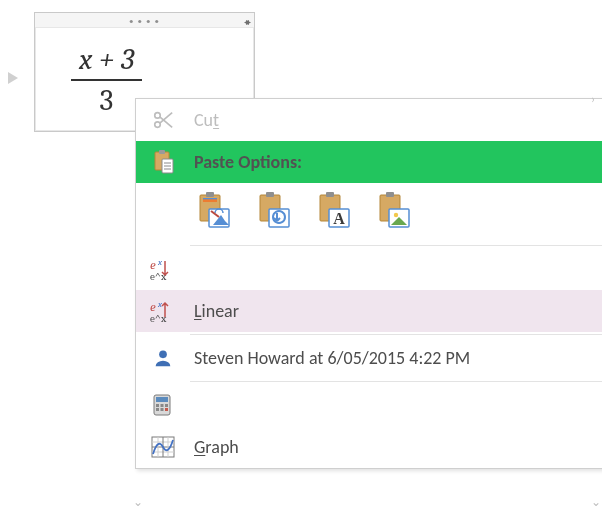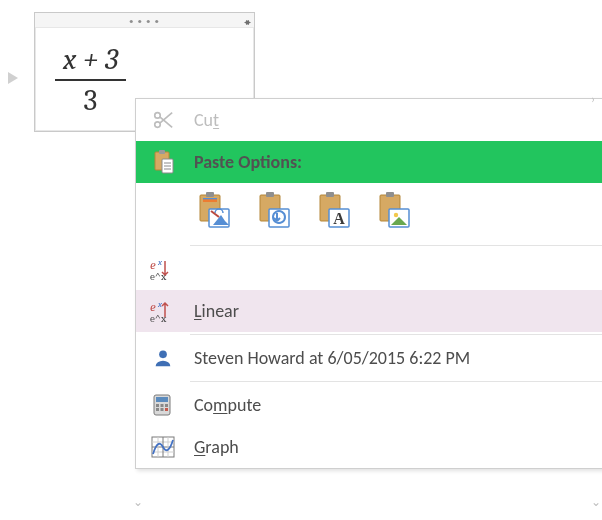--- a/index.html
+++ b/index.html
@@ -54,21 +54,22 @@
     top: 2px;
     font-size: 10px;
     color: #707070;
     letter-spacing: -3px;
   }
   .eq-body {
     display: flex;
     align-items: center;
     justify-content: flex-start;
     height: calc(100% - 15px);
-    padding-left: 20px;
+    padding-left: 8px;
+    margin-left: 28px;
   }
   .frac {
     display: inline-block;
     text-align: center;
     font-family: "Cambria Math", Cambria, serif;
     color: #333;
   }
   .frac .num {
     display: block;
     padding: 0 8px 2px;
@@ -272,39 +273,38 @@
 
   <hr>
 
   <div class="menu-item">
     <span class="menu-icon">
       <svg width="22" height="22" viewBox="0 0 24 24" fill="#3f6fb5">
         <circle cx="12" cy="8" r="4.2"></circle>
         <path d="M4 21 a8 6 0 0 1 16 0 Z"></path>
       </svg>
     </span>
-    <span class="menu-label">Steven Howard at 6/05/2015 6:22 PM</span>
+    <span class="menu-label">Steven Howard at 6/05/2015 4:22 PM</span>
   </div>
 
   <hr>
 
   <div class="menu-item">
     <span class="menu-icon">
       <svg width="22" height="24" viewBox="0 0 22 24">
         <rect x="2" y="2" width="16" height="20" rx="2" fill="#d9d9d9" stroke="#7a7a7a"></rect>
         <rect x="4" y="4" width="12" height="5" fill="#5b8bbd"></rect>
         <rect x="4" y="11" width="3" height="3" fill="#888"></rect>
           <rect x="8.5" y="11" width="3" height="3" fill="#888"></rect>
           <rect x="13" y="11" width="3" height="3" fill="#888"></rect>
         <rect x="4" y="15" width="3" height="3" fill="#888"></rect>
           <rect x="8.5" y="15" width="3" height="3" fill="#888"></rect>
           <rect x="13" y="15" width="3" height="3" fill="#c55a4c"></rect>
       </svg>
     </span>
-    <span class="menu-label with-accel">Co<span class="u">m</span>pute</span>
     <span class="submenu-arrow">▶</span>
   </div>
 
   <div class="menu-item">
     <span class="menu-icon">
       <svg width="24" height="22" viewBox="0 0 24 22">
         <rect x="1" y="1" width="22" height="20" fill="#fff" stroke="#7a7a7a"></rect>
         <line x1="1" y1="6" x2="23" y2="6" stroke="#cfcfcf"></line>
         <line x1="1" y1="11" x2="23" y2="11" stroke="#7a7a7a"></line>
         <line x1="1" y1="16" x2="23" y2="16" stroke="#cfcfcf"></line>

